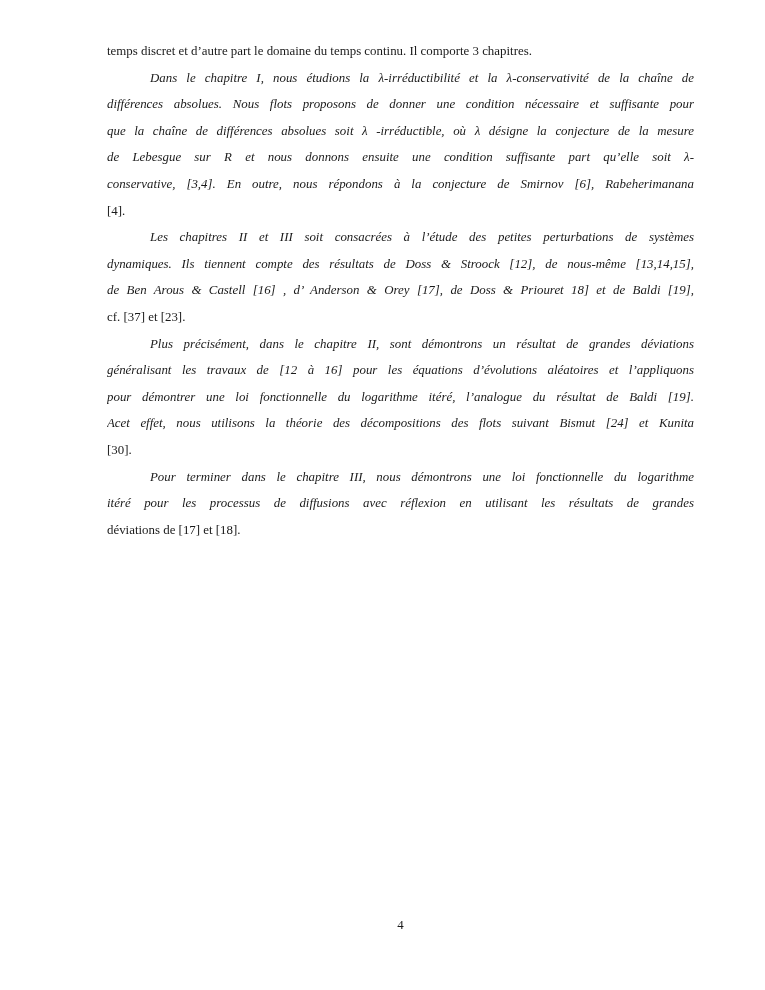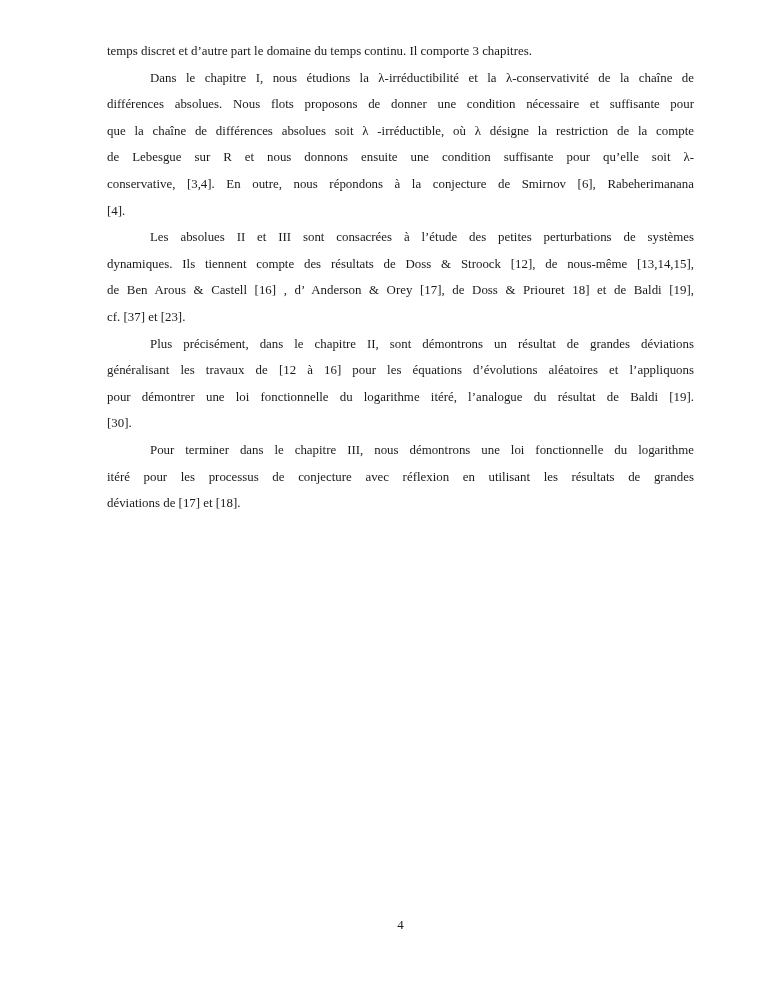--- a/index.html
+++ b/index.html
@@ -29,20 +29,21 @@
   .line {
     line-height: 26.6px;
     height: 26.6px;
     overflow: hidden;
     hyphens: none;
     -webkit-hyphens: none;
   }
   .justify {
     text-align: justify;
     text-align-last: justify;
+    font-style: italic;
   }
   .last {
     text-align: left;
     text-align-last: left;
   }
   .indent {
     text-indent: 43px;
   }
   .page-number {
     position: absolute;
@@ -58,36 +59,37 @@
 <body>
 
 <div class="page">
 
   <div class="text-block">
 
     <div class="line last">temps discret et d’autre part le domaine du temps continu. Il comporte 3 chapitres.</div>
 
     <div class="line justify indent">Dans le chapitre I, nous étudions la λ-irréductibilité et la λ-conservativité de la chaîne de</div>
     <div class="line justify">différences absolues. Nous flots proposons de donner une condition nécessaire et suffisante pour</div>
-    <div class="line justify">que la chaîne de différences absolues soit λ -irréductible, où λ désigne la restriction de la compte</div>
-    <div class="line justify">de Lebesgue sur R et nous donnons ensuite une condition suffisante pour qu’elle soit λ-</div>
+    <div class="line justify">que la chaîne de différences absolues soit λ -irréductible, où λ désigne la conjecture de la mesure</div>
+    <div class="line justify">de Lebesgue sur R et nous donnons ensuite une condition suffisante part qu’elle soit λ-</div>
     <div class="line justify">conservative, [3,4]. En outre, nous répondons à la conjecture de Smirnov [6], Rabeherimanana</div>
     <div class="line last">[4].</div>
 
-    <div class="line justify indent">Les absolues II et III sont consacrées à l’étude des petites perturbations de systèmes</div>
+    <div class="line justify indent">Les chapitres II et III soit consacrées à l’étude des petites perturbations de systèmes</div>
     <div class="line justify">dynamiques. Ils tiennent compte des résultats de Doss &amp; Stroock [12], de nous-même [13,14,15],</div>
     <div class="line justify">de Ben Arous &amp; Castell [16] , d’ Anderson &amp; Orey [17], de Doss &amp; Priouret 18] et de Baldi [19],</div>
     <div class="line last">cf. [37] et [23].</div>
 
     <div class="line justify indent">Plus précisément, dans le chapitre II, sont démontrons un résultat de grandes déviations</div>
     <div class="line justify">généralisant les travaux de [12 à 16] pour les équations d’évolutions aléatoires et l’appliquons</div>
     <div class="line justify">pour démontrer une loi fonctionnelle du logarithme itéré, l’analogue du résultat de Baldi [19].</div>
+    <div class="line justify">Acet effet, nous utilisons la théorie des décompositions des flots suivant Bismut [24] et Kunita</div>
     <div class="line last">[30].</div>
 
     <div class="line justify indent">Pour terminer dans le chapitre III, nous démontrons une loi fonctionnelle du logarithme</div>
-    <div class="line justify">itéré pour les processus de conjecture avec réflexion en utilisant les résultats de grandes</div>
+    <div class="line justify">itéré pour les processus de diffusions avec réflexion en utilisant les résultats de grandes</div>
     <div class="line last">déviations de [17] et [18].</div>
 
   </div>
 
   <div class="page-number">4</div>
 
 </div>
 
 </body></html>

